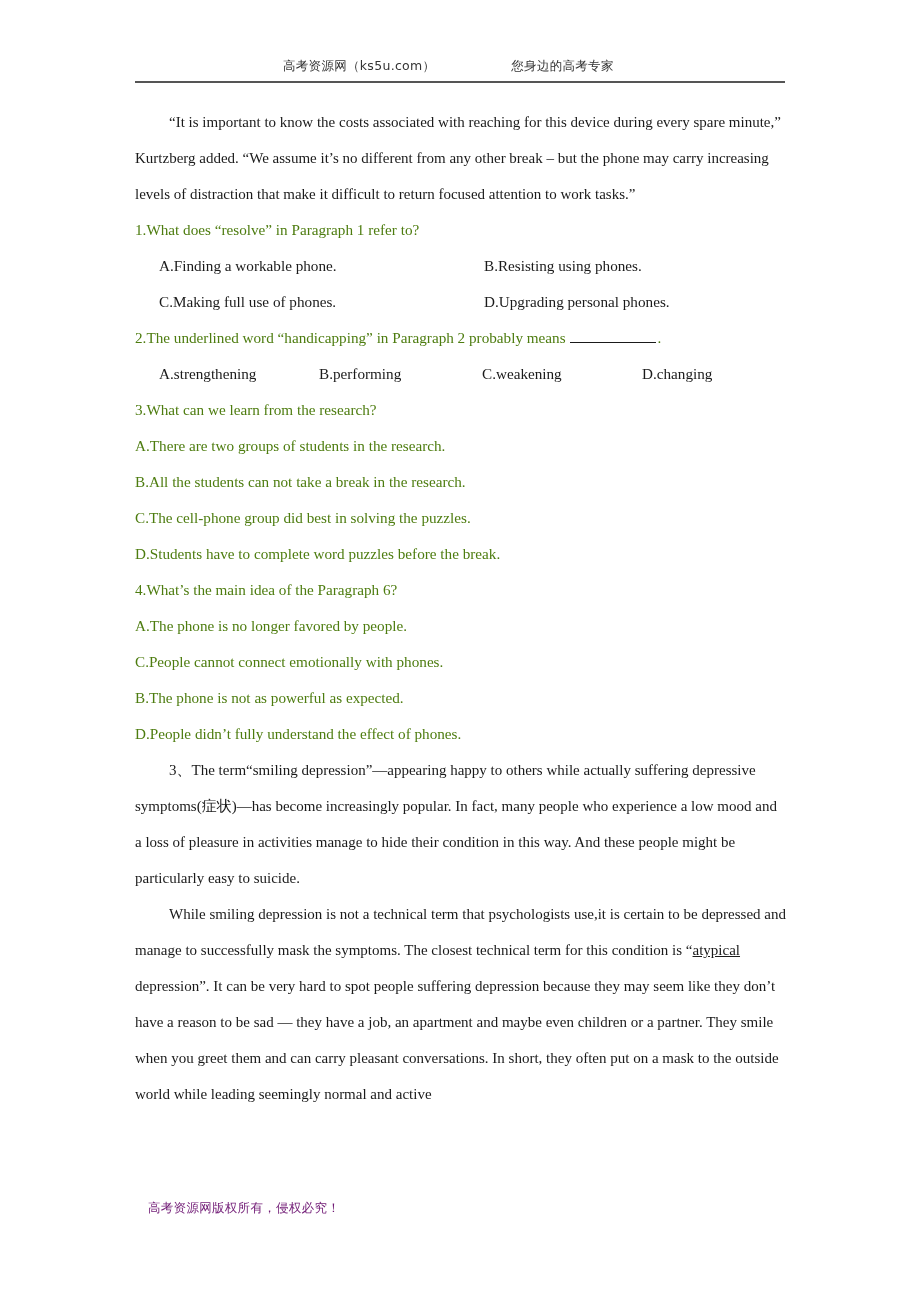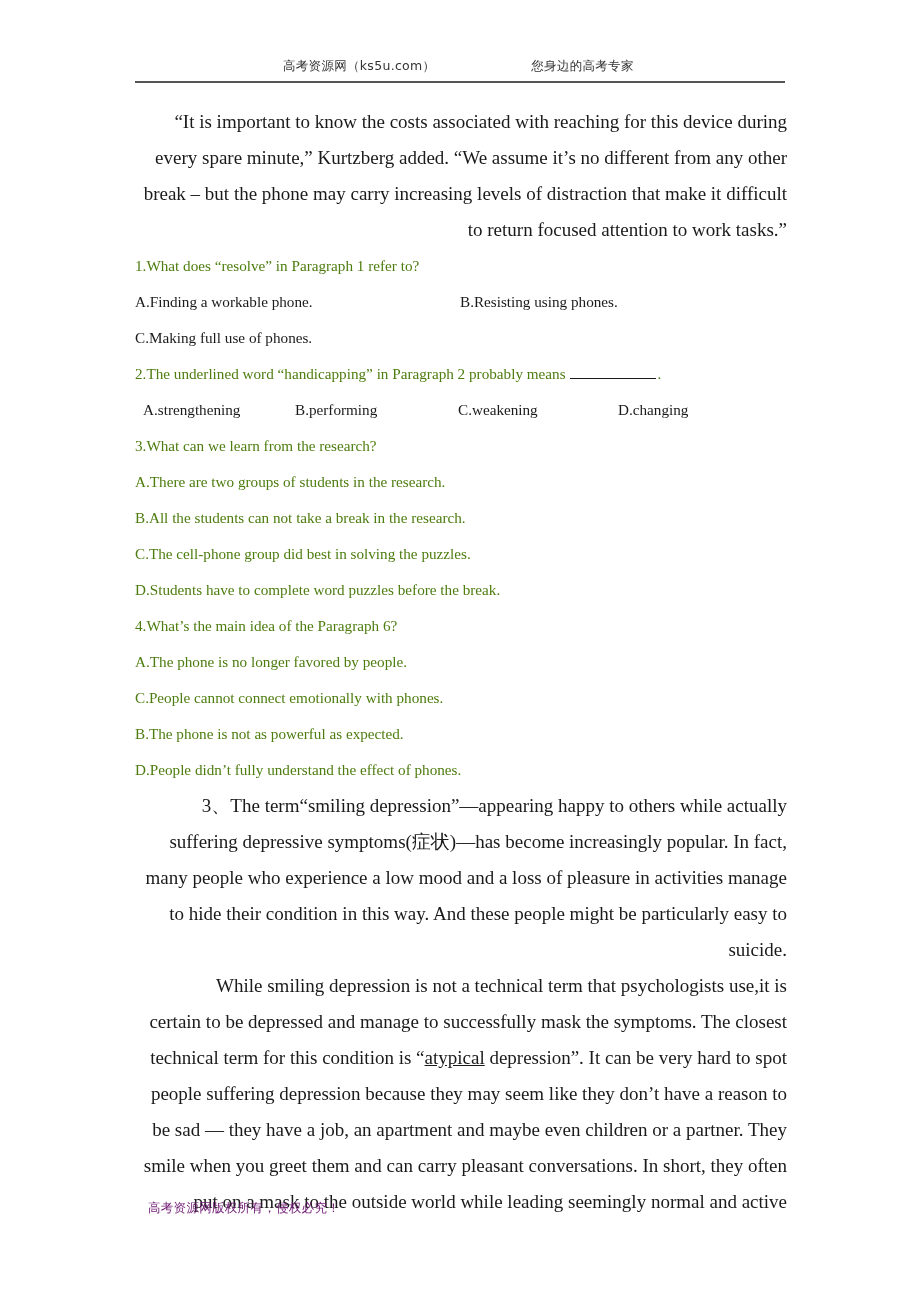--- a/index.html
+++ b/index.html
@@ -35,44 +35,44 @@
     align-items: baseline;
     font-family: "DejaVu Sans", "Liberation Sans", sans-serif;
     font-size: 12.5px;
     color: #333333;
     letter-spacing: 0.3px;
   }
   .header-site {
     margin-left: 148px;
   }
   .header-slogan {
-    margin-left: 96px;
+    margin-left: 76px;
   }
   .header-rule {
     position: absolute;
     left: 135px;
     top: 81px;
     width: 650px;
     height: 0;
     border-top: 2px solid #555555;
   }
 
   
   .content {
     position: absolute;
     left: 135px;
     top: 104px;
     width: 652px;
   }
 
   p.para {
     margin: 0 0 0 0;
-    font-size: 19px;
+    font-size: 15px;
     line-height: 36px;
-    text-align: right;
+    text-align: left;
     color: #1a1a1a;
   }
   p.para.indent {
     text-indent: 34px;
   }
   p.line {
     margin: 0;
     font-size: 15.2px;
     line-height: 36px;
     color: #4d7c0f;
@@ -96,24 +96,25 @@
   .opt-row {
     position: relative;
     font-size: 15.2px;
     line-height: 36px;
     height: 36px;
     white-space: nowrap;
   }
   .opt-row .opt {
     position: absolute;
     top: 0;
+    margin-left: 24px;
   }
   .cols2 .c0 { left: 0px; }
   .cols2 .c1 { left: 325px; }
-  .cols4 .c0 { left: 8px; }
+  .cols4 .c0 { left: 0px; }
   .cols4 .c1 { left: 160px; }
   .cols4 .c2 { left: 323px; }
   .cols4 .c3 { left: 483px; }
 
   
   .footer {
     position: absolute;
     left: 148px;
     top: 1200px;
     font-family: "DejaVu Sans", "Liberation Sans", sans-serif;
@@ -139,20 +140,21 @@
 
     <p class="para indent">“It is important to know the costs associated with reaching for this device during every spare minute,” Kurtzberg added. “We assume it’s no different from any other break – but the phone may carry increasing levels of distraction that make it difficult to return focused attention to work tasks.”</p>
 
     <p class="line">1.What does “resolve” in Paragraph 1 refer to?</p>
     <div class="opt-row cols2">
       <span class="opt c0">A.Finding a workable phone.</span>
       <span class="opt c1">B.Resisting using phones.</span>
     </div>
     <div class="opt-row cols2">
       <span class="opt c0">C.Making full use of phones.</span>
+      <span class="opt c1">D.Upgrading personal phones.</span>
     </div>
 
     <p class="line"><span>2.The underlined word “handicapping” in Paragraph 2 probably means </span><span class="blank-fill"></span><span>.</span></p>
     <div class="opt-row cols4">
       <span class="opt c0">A.strengthening</span>
       <span class="opt c1">B.performing</span>
       <span class="opt c2">C.weakening</span>
       <span class="opt c3">D.changing</span>
     </div>
 

